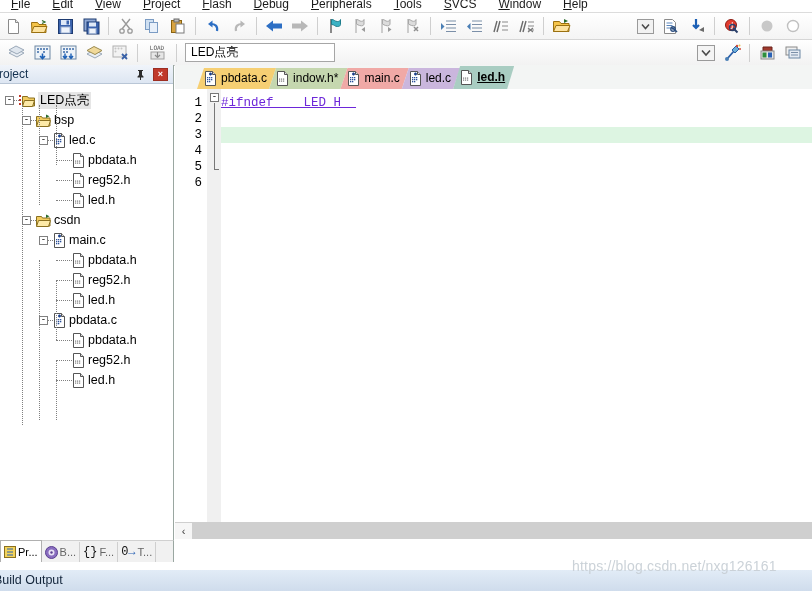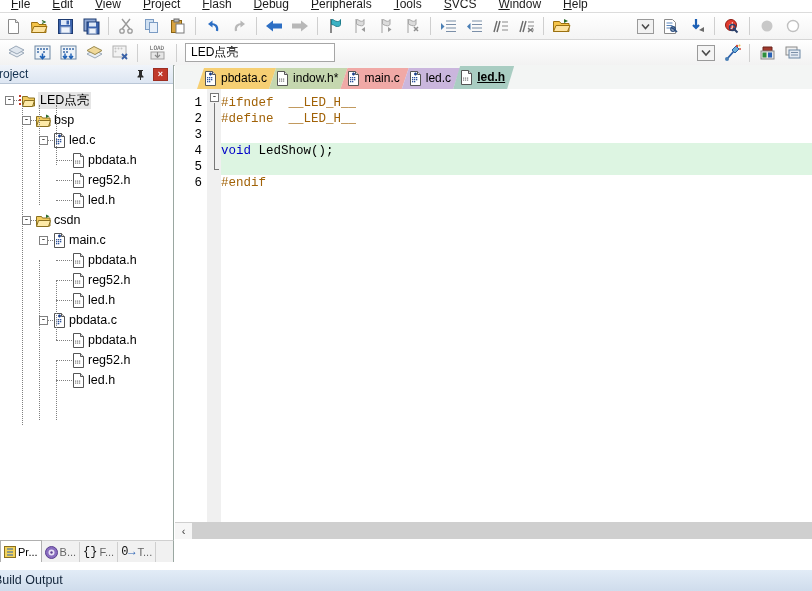--- a/index.html
+++ b/index.html
@@ -144,21 +144,21 @@
     font-family:"Liberation Mono","DejaVu Sans Mono",monospace;
     font-size:12.5px;white-space:pre;color:#000;
   }
   .lnum{
     height:16px;line-height:16px;text-align:right;
     font-family:"Liberation Mono","DejaVu Sans Mono",monospace;
     font-size:12.5px;color:#000;padding-right:5px;
   }
   .hl{background:#ddf5e2;}
   .kw{color:#0000c8;}
-  .pp{color:#a16207;}
+  .pp{color:#6d28d9;text-decoration:underline;}
   .fold-box{
     position:absolute;left:3px;width:9px;height:9px;border:1px solid #777;background:#fff;
     display:flex;align-items:center;justify-content:center;font-size:9px;line-height:7px;
     font-family:"Liberation Mono",monospace;box-sizing:border-box;
   }
   .fold-line{position:absolute;left:7px;width:1px;background:#777;}
   .fold-end{position:absolute;left:7px;width:5px;height:1px;background:#777;}
 
   .hscroll{
     position:absolute;left:0;bottom:0;width:637px;height:17px;
@@ -988,32 +988,30 @@
           <div class="lnum">6</div>
         </div>
       <div class="foldcol">
         <div class="fold-box" style="top:4px">-</div>
         <div class="fold-line" style="top:14px;height:66px"></div>
         <div class="fold-end" style="top:80px"></div>
       </div>
       <div class="codelines" id="codelines">
           <div style="height: 6px;"></div>
           <div class="cline"><span class="pp">#ifndef  __LED_H__</span></div>
-          <div class="cline"><span class="pp">#define  __LED_H__</span></div>
           <div class="cline">&nbsp;</div>
-          <div class="cline hl"><span class="kw">void</span><span> LedShow();</span></div>
           <div class="cline hl">&nbsp;</div>
-          <div class="cline"><span class="pp">#endif</span></div>
         </div>
 
       <div class="hscroll">
         <div class="hs-left">‹</div>
         <div class="hs-track"></div>
       </div>
 
     </div>
   </div>
 
   <div class="buildbar">
     <span class="btxt">Build Output</span>
   </div>
 
+  <div class="wm">https://blog.csdn.net/nxg126161</div>
 </div>
 
 </body></html>

